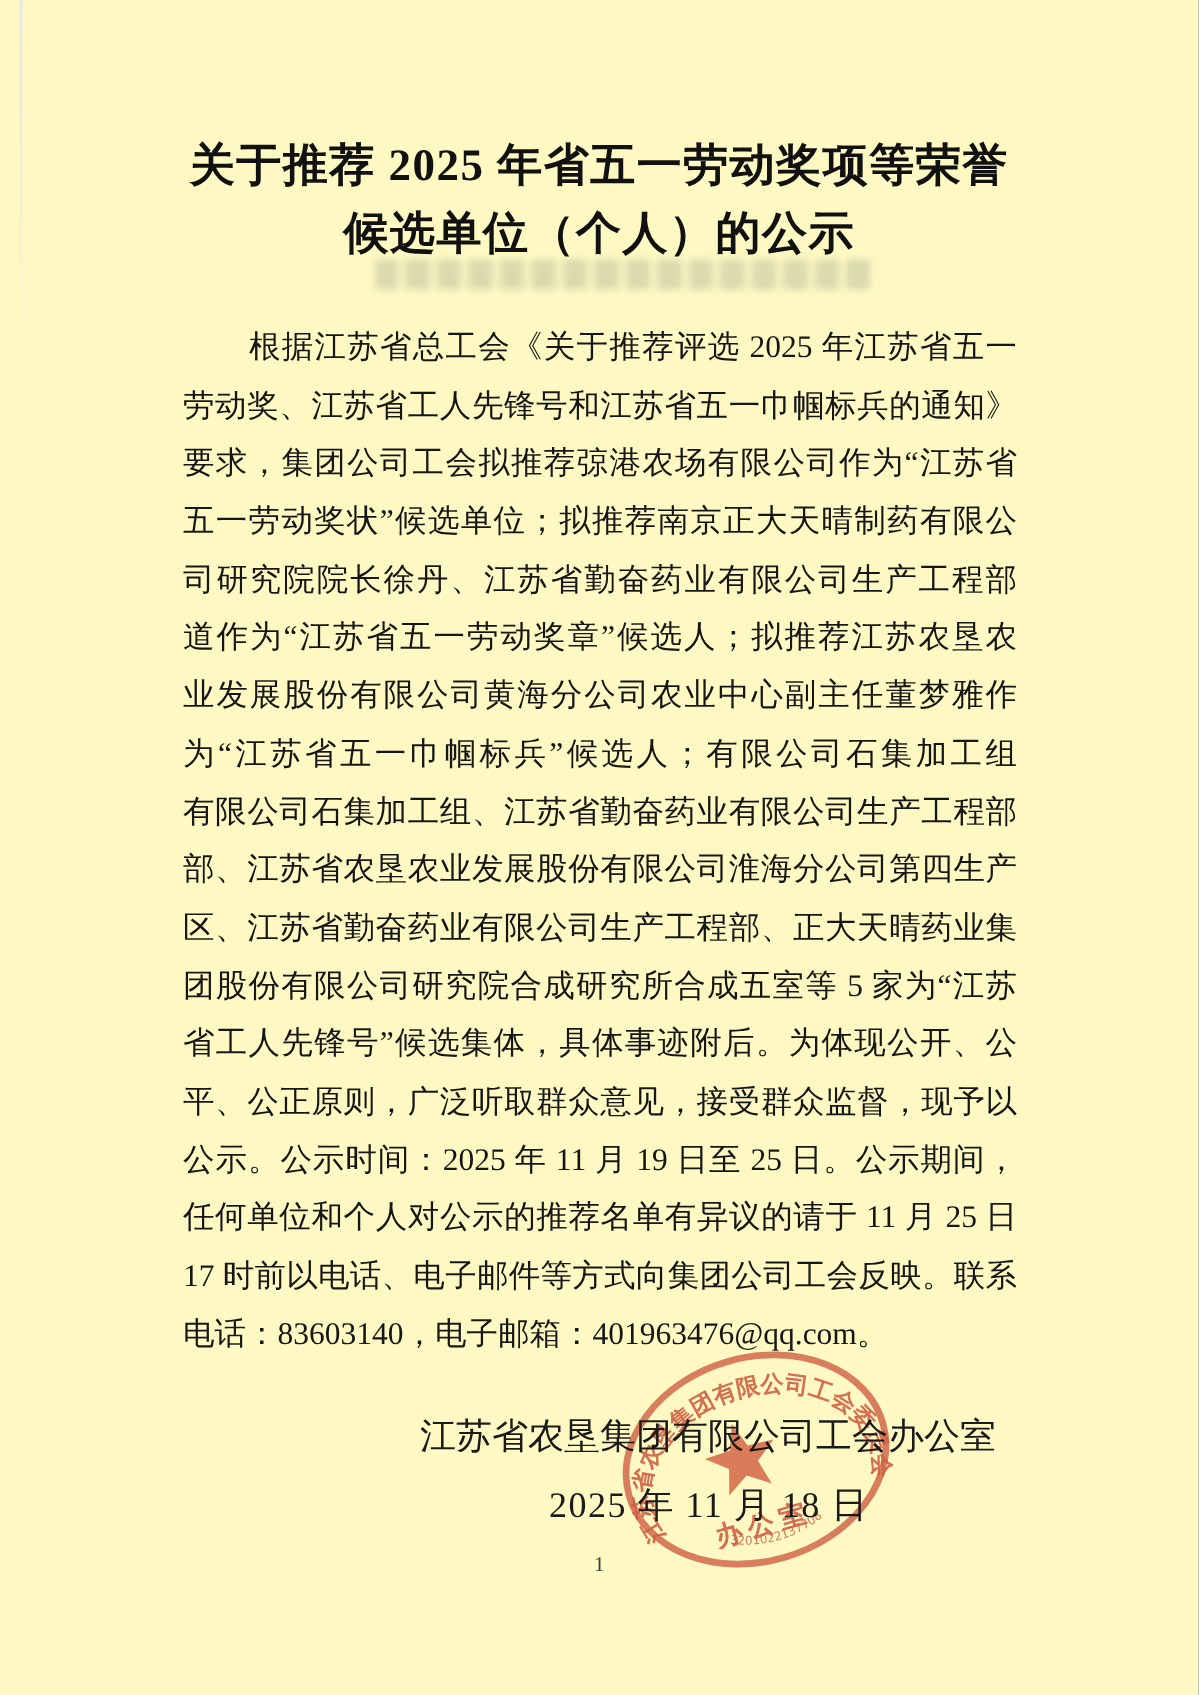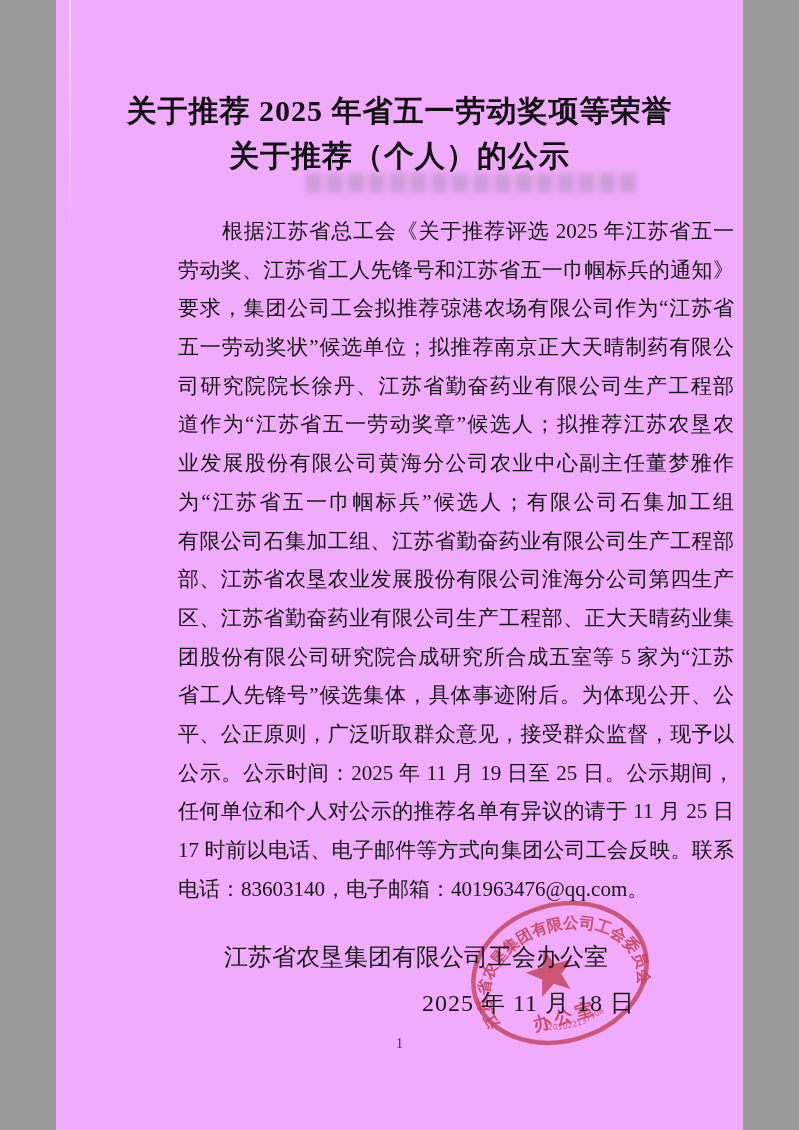--- a/index.html
+++ b/index.html
@@ -1,21 +1,21 @@
 <!DOCTYPE html>
 <html lang="zh"><head>
 <meta charset="utf-8">
 <style>
   html, body { margin: 0; padding: 0; background: #9a9a9a; }
   .page {
     position: relative;
-    width: 687px;
+    width: 799px;
     height: 1130px;
     margin: 0 auto;
-    background: #f0abfc;
+    background: #fef9c3;
     overflow: hidden;
     font-family: "Liberation Serif", "DejaVu Serif", serif;
     color: #161616;
   }
   
   .scan-line {
     position: absolute;
     left: 13px; top: 0;
     width: 2px; height: 240px;
     background: linear-gradient(#e7e7e7, rgba(231,231,231,0));
@@ -89,21 +89,21 @@
 </style>
 </head>
 <body>
 
 <div class="page">
 
   <div class="scan-line"></div>
 
   <div class="doc-title">
     <div>关于推荐 2025 年省五一劳动奖项等荣誉</div>
-    <div>关于推荐（个人）的公示</div>
+    <div>候选单位（个人）的公示</div>
   </div>
 
   <div class="ghost"></div>
 
   <div class="doc-body">
       <div class="body-line">根据江苏省总工会《关于推荐评选 2025 年江苏省五一</div>
       <div class="body-line">劳动奖、江苏省工人先锋号和江苏省五一巾帼标兵的通知》</div>
       <div class="body-line">要求，集团公司工会拟推荐弶港农场有限公司作为“江苏省</div>
       <div class="body-line">五一劳动奖状”候选单位；拟推荐南京正大天晴制药有限公</div>
       <div class="body-line">司研究院院长徐丹、江苏省勤奋药业有限公司生产工程部</div>

